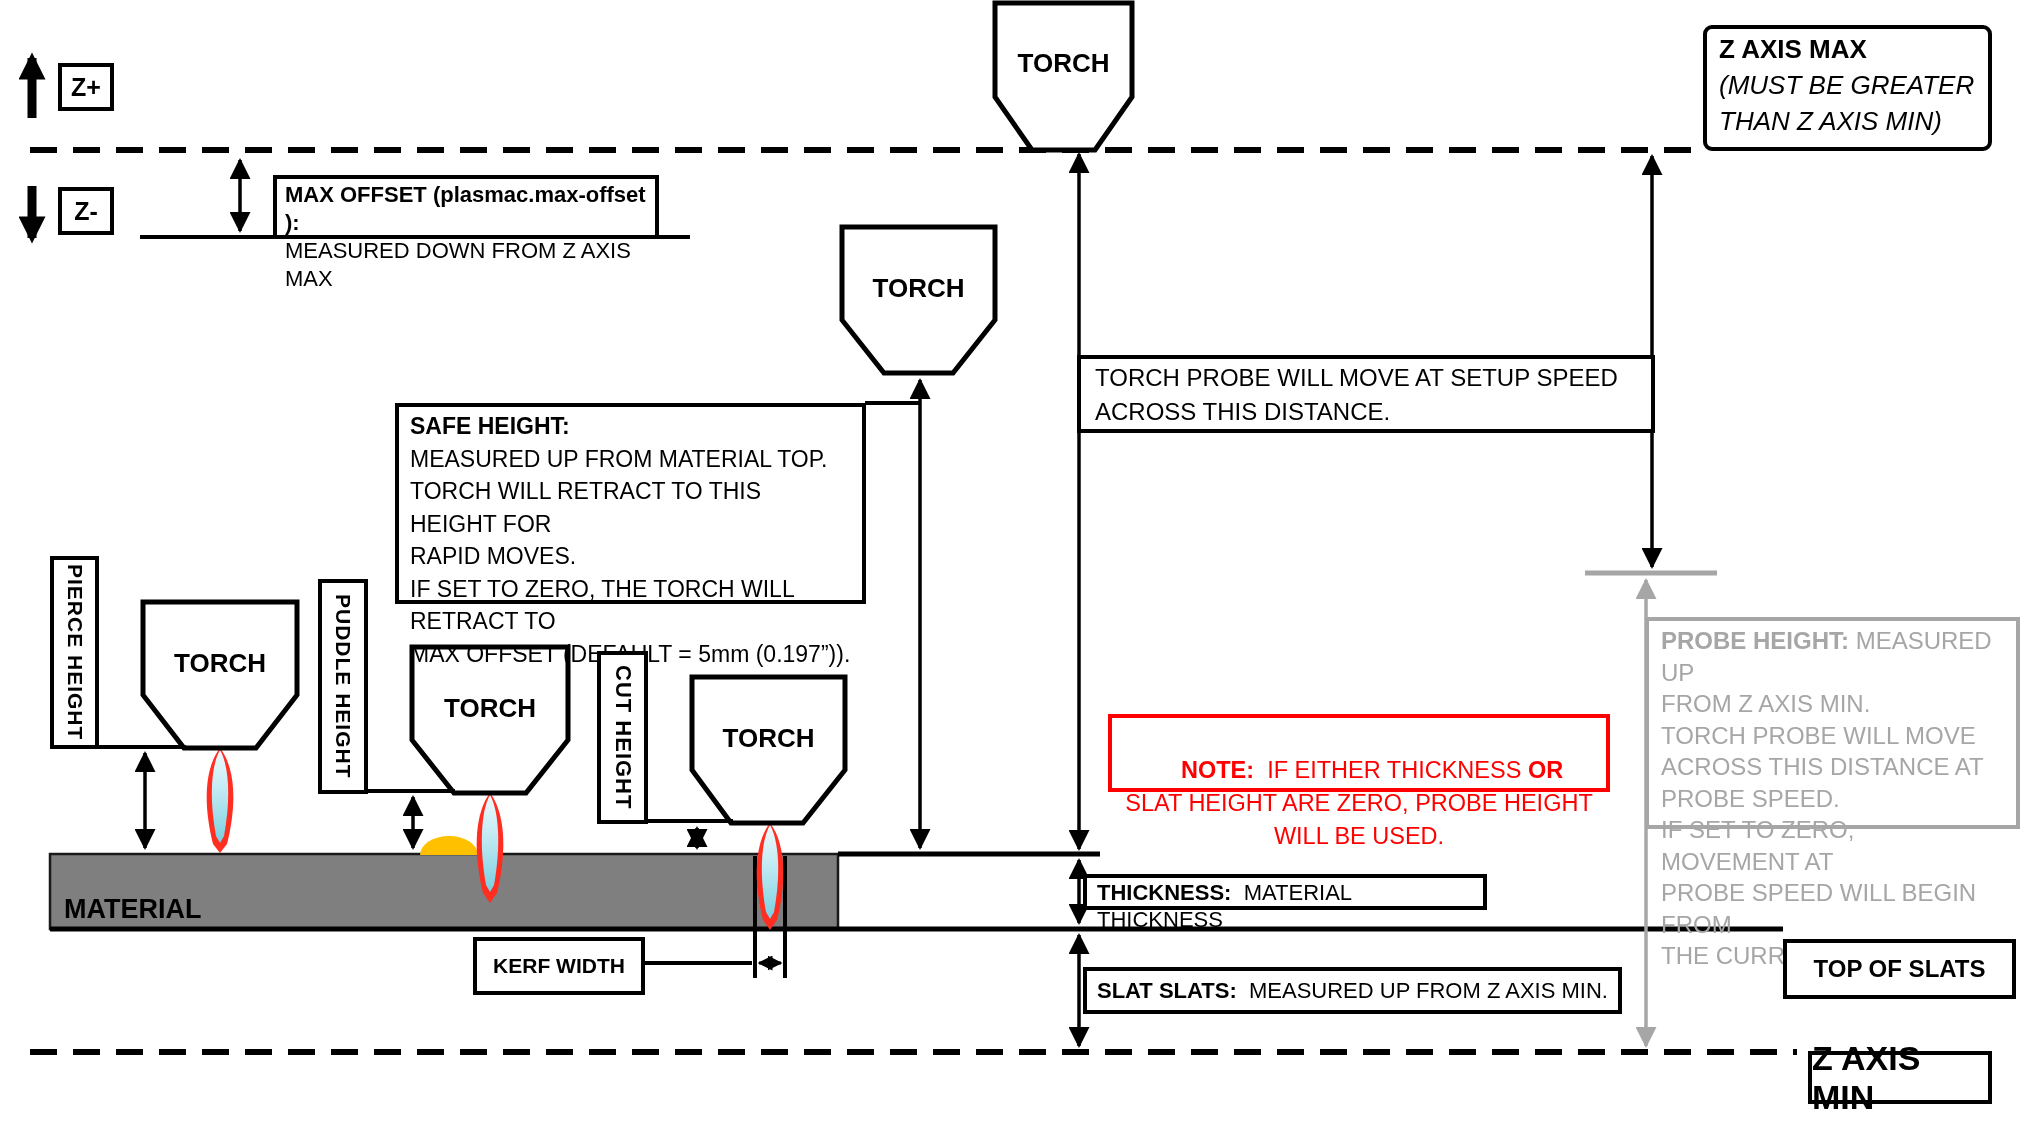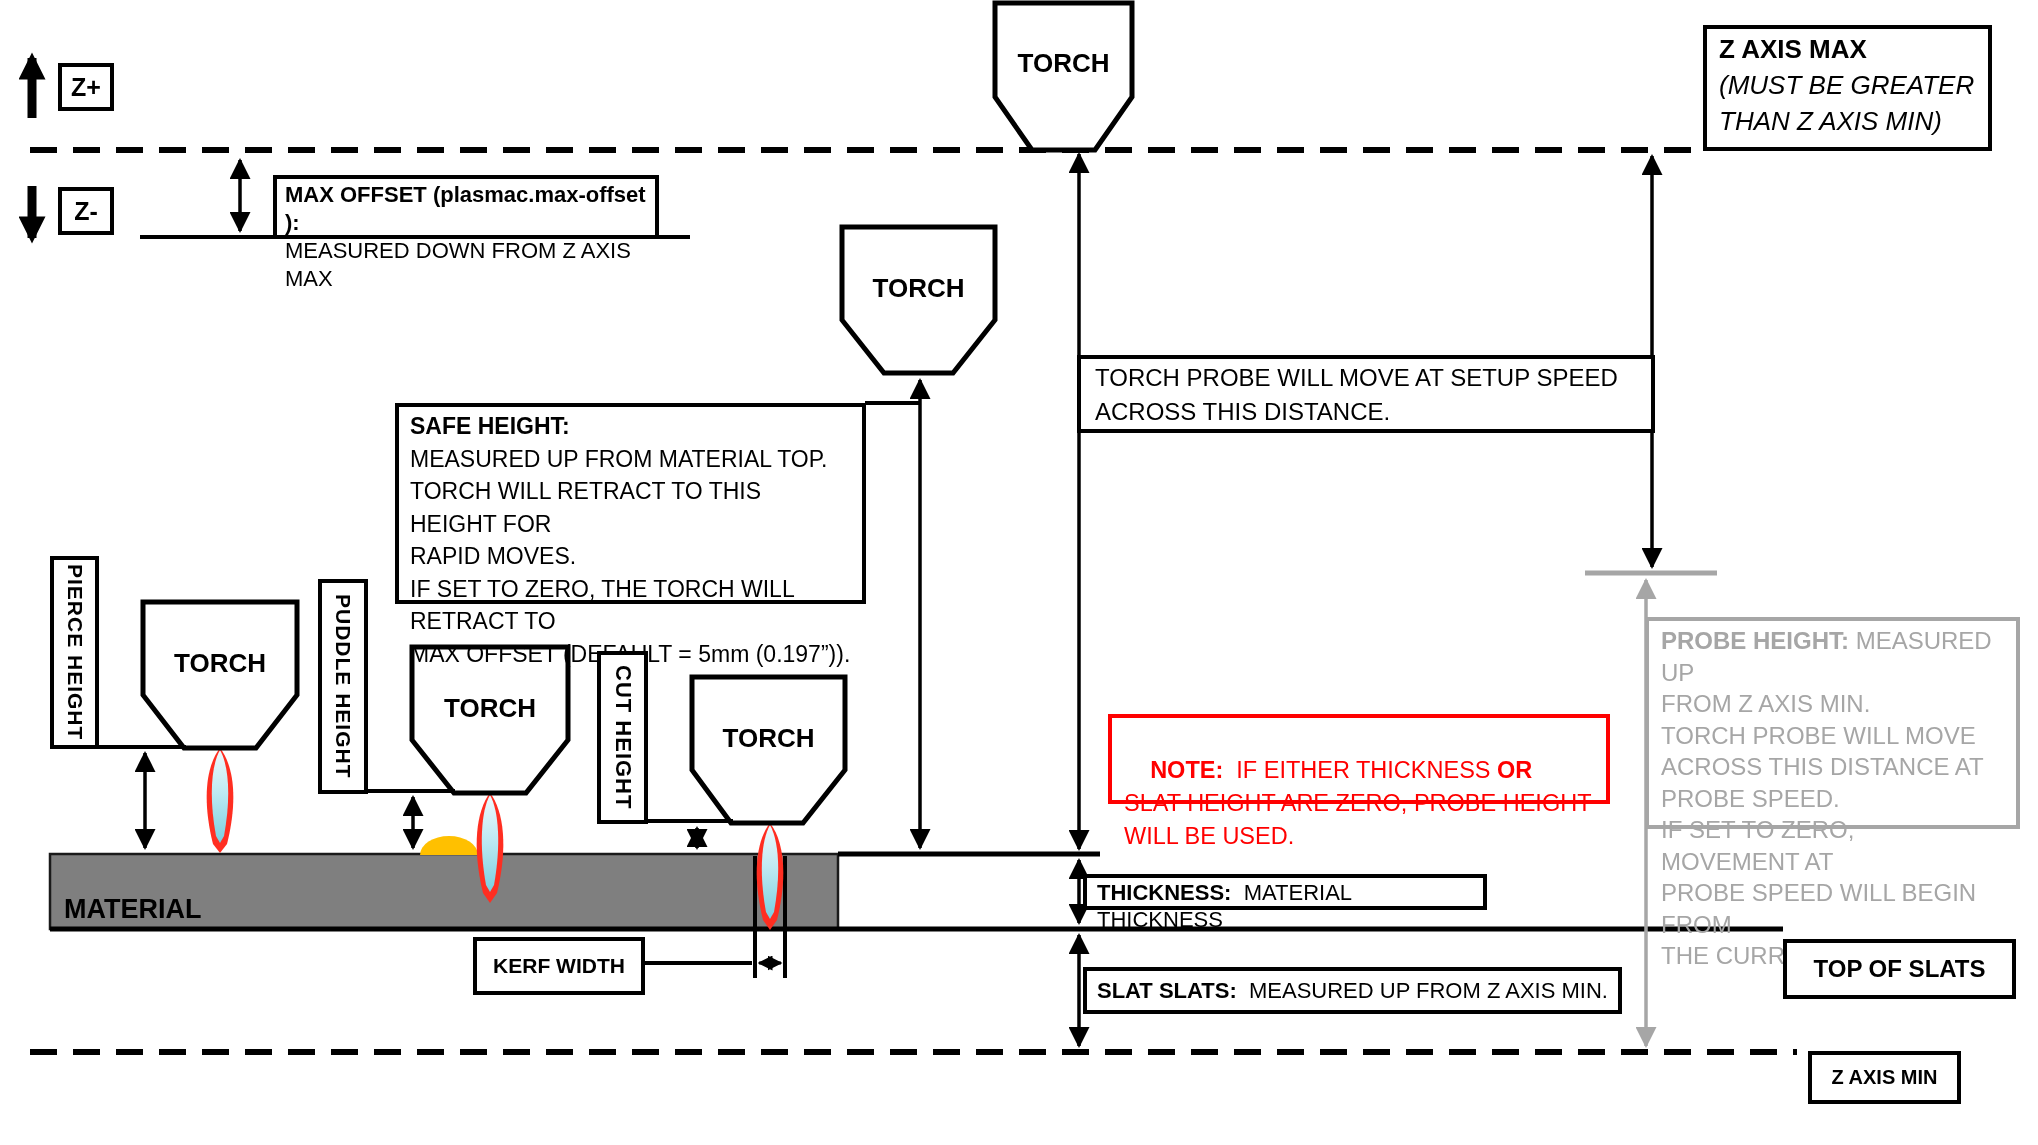--- a/index.html
+++ b/index.html
@@ -107,41 +107,41 @@
   </div>
   <div class="box ctr b" style="left:58px;top:187px;width:56px;height:48px;font-size:25px;">
     <span>Z-</span>
   </div>
 
   <div class="box" style="left:273px;top:175px;width:386px;height:64px;font-size:22px;line-height:28px;padding:2px 8px;">
     <span class="b">MAX OFFSET (plasmac.max-offset ):</span><span class="prl">
 MEASURED DOWN FROM Z AXIS MAX</span>
   </div>
 
-  <div class="box" style="left:1703px;top:25px;width:289px;height:126px;font-size:26px;line-height:36px;padding:2px 12px;">
+  <div class="box" style="left:1703px;top:25px;width:289px;height:126px;font-size:26px;line-height:36px;padding:2px 12px;border-radius:9px;">
     <span class="b">Z AXIS MAX</span><span class="prl i">
 (MUST BE GREATER
 THAN Z AXIS MIN)</span>
   </div>
 
   <div class="box" style="left:1077px;top:355px;width:578px;height:78px;font-size:24px;line-height:34px;padding:2px 14px;">
     <span class="prl">TORCH PROBE WILL MOVE AT SETUP SPEED
 ACROSS THIS DISTANCE.</span>
   </div>
 
   <div class="box" style="left:395px;top:403px;width:471px;height:201px;font-size:23px;line-height:32.5px;padding:3px 11px;">
     <span class="b">SAFE HEIGHT:</span><span class="prl">
 MEASURED UP FROM MATERIAL TOP.
 TORCH WILL RETRACT TO THIS HEIGHT FOR
 RAPID MOVES.
 IF SET TO ZERO, THE TORCH WILL RETRACT TO
 MAX OFFSET (DEFAULT = 5mm (0.197”)).</span>
   </div>
 
-  <div class="box redbox prl" style="left:1108px;top:714px;width:502px;height:90px;font-size:23.5px;line-height:33px;padding:3px 12px;">
+  <div class="box redbox prl" style="left:1108px;top:714px;width:502px;height:78px;font-size:23.5px;line-height:33px;padding:3px 12px;text-align:center;">
     <span class="b">NOTE:</span><span>  IF EITHER THICKNESS </span><span class="b">OR</span><span> SLAT HEIGHT ARE ZERO, PROBE HEIGHT WILL BE USED.</span>
   </div>
 
   <div class="box graybox" style="left:1645px;top:617px;width:375px;height:212px;font-size:24px;line-height:31.5px;padding:4px 12px;">
     <span class="b">PROBE HEIGHT:</span><span class="prl"> MEASURED UP
 FROM Z AXIS MIN.
 TORCH PROBE WILL MOVE
 ACROSS THIS DISTANCE AT
 PROBE SPEED.
 IF SET TO ZERO,  MOVEMENT AT
@@ -158,21 +158,21 @@
   </div>
 
   <div class="box ctr b" style="left:473px;top:937px;width:172px;height:58px;font-size:21px;">
     <span>KERF WIDTH</span>
   </div>
 
   <div class="box ctr b" style="left:1783px;top:927px;width:233px;height:60px;font-size:24px;margin-top:12px;">
     <span>TOP OF SLATS</span>
   </div>
 
-  <div class="box ctr b" style="left:1808px;top:1051px;width:153px;height:53px;font-size:20px;">
+  <div class="box ctr b" style="left:1808px;top:1051px;width:184px;height:53px;font-size:34px;">
     <span>Z AXIS MIN</span>
   </div>
 
   <div class="box vlab" style="left:50px;top:556px;width:49px;height:193px;font-size:21px;">
     <span>PIERCE HEIGHT</span>
   </div>
   <div class="box vlab" style="left:318px;top:579px;width:50px;height:215px;font-size:21px;">
     <span>PUDDLE HEIGHT</span>
   </div>
   <div class="box vlab" style="left:597px;top:651px;width:51px;height:173px;font-size:22px;">

